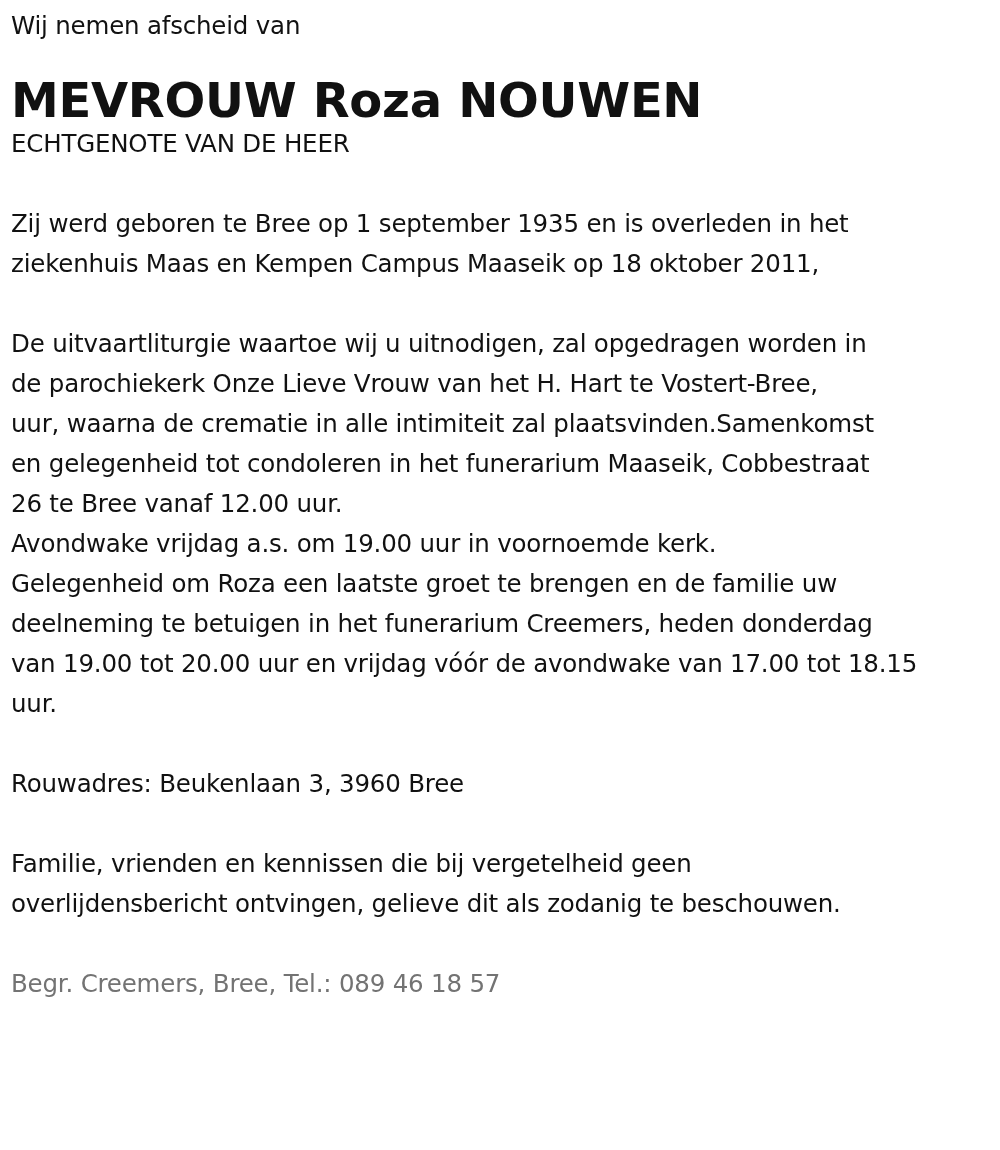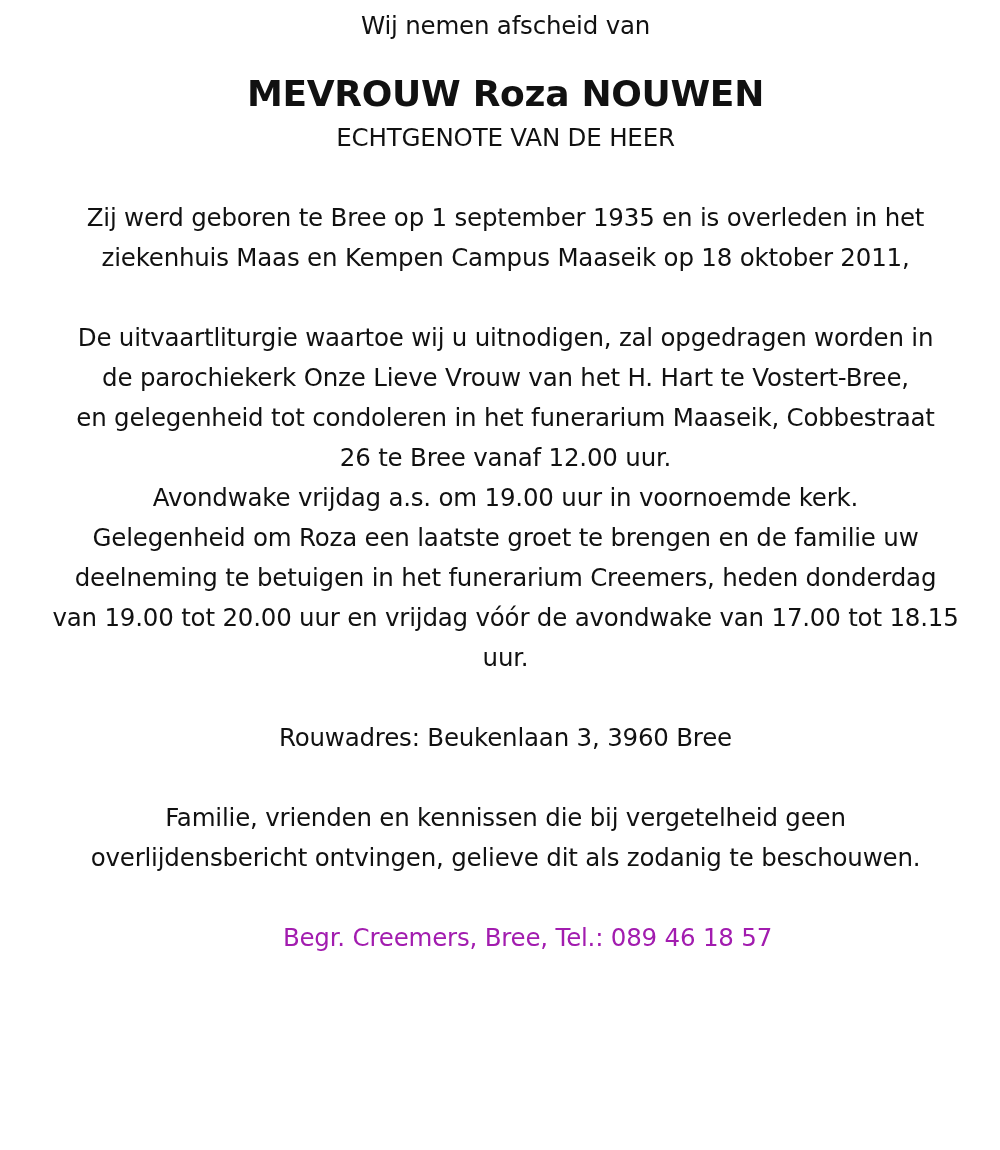--- a/index.html
+++ b/index.html
@@ -1,40 +1,41 @@
 <!DOCTYPE html>
 <html><head>
 <meta charset="utf-8">
 <style>
   html, body { margin: 0; padding: 0; background: #ffffff; }
   body { width: 1000px; height: 1150px; overflow: hidden; font-family: "DejaVu Sans", sans-serif; color: #111111; }
-  .page { position: relative; padding: 6px 0 0 11px; text-align: center; }
+  .page { position: relative; padding: 6px 0 0 11px; }
   .line { font-size: 24.5px; line-height: 40px; white-space: nowrap; letter-spacing: -0.2px; }
-  .title { font-size: 36px; font-weight: bold; line-height: 48px; margin-top: 24px; letter-spacing: -0.3px; }
+  .title { font-size: 48px; font-weight: bold; line-height: 48px; margin-top: 30px; letter-spacing: -0.3px; }
   .gap { height: 40px; }
-  .muted { color: #a21caf; margin-left: 44px; }
+  .muted { color: #737373; }
 </style>
 </head>
 <body>
 
 <div class="page">
   <div class="line">Wij nemen afscheid van</div>
   <div class="title">MEVROUW Roza NOUWEN</div>
   <div class="line">ECHTGENOTE VAN DE HEER</div>
   <div class="gap"></div>
 
   <div>
     <div class="line">Zij werd geboren te Bree op 1 september 1935 en is overleden in het</div>
     <div class="line">ziekenhuis Maas en Kempen Campus Maaseik op 18 oktober 2011,</div>
   </div>
   <div class="gap"></div>
 
   <div>
     <div class="line">De uitvaartliturgie waartoe wij u uitnodigen, zal opgedragen worden in</div>
     <div class="line">de parochiekerk Onze Lieve Vrouw van het H. Hart te Vostert-Bree,</div>
+    <div class="line">uur, waarna de crematie in alle intimiteit zal plaatsvinden.Samenkomst</div>
     <div class="line">en gelegenheid tot condoleren in het funerarium Maaseik, Cobbestraat</div>
     <div class="line">26 te Bree vanaf 12.00 uur.</div>
     <div class="line">Avondwake vrijdag a.s. om 19.00 uur in voornoemde kerk.</div>
     <div class="line">Gelegenheid om Roza een laatste groet te brengen en de familie uw</div>
     <div class="line">deelneming te betuigen in het funerarium Creemers, heden donderdag</div>
     <div class="line">van 19.00 tot 20.00 uur en vrijdag vóór de avondwake van 17.00 tot 18.15</div>
     <div class="line">uur.</div>
   </div>
   <div class="gap"></div>
 

